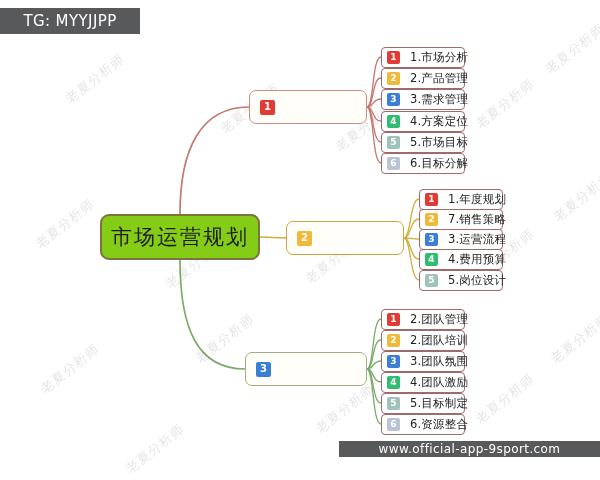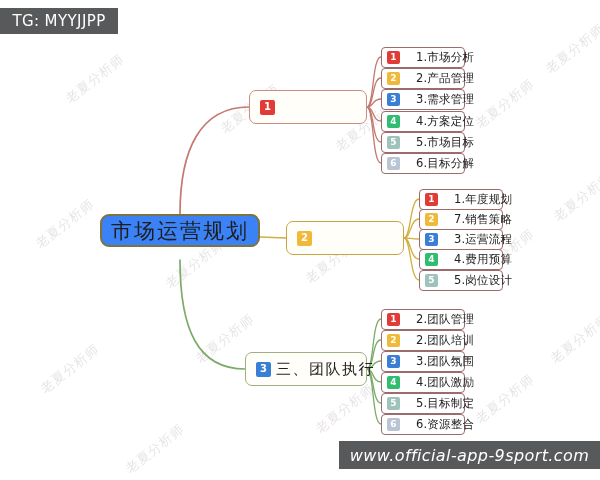--- a/index.html
+++ b/index.html
@@ -51,25 +51,25 @@
     align-items: center;
     z-index: 3;
     white-space: nowrap;
   }
 
   
   #root-node {
     left: 100px;
     top: 214px;
     width: 160px;
-    height: 33px;
+    height: 46px;
     border: 2px solid #7d7340;
     border-radius: 9px;
     justify-content: center;
-    background: #3b82f6;
+    background: #84cc16;
   }
   #root-node .root-text {
     font-size: 21px;
     color: #1d1d1d;
     letter-spacing: 2px;
     font-family: "DejaVu Serif", "Liberation Serif", serif;
   }
 
   
   .branch {
@@ -94,21 +94,21 @@
   .leaf {
     height: 21px;
     border-radius: 4px;
     padding: 0 5px;
     border: 1.3px solid #9c6b6b;
     background: #ffffff;
   }
   .leaf .llabel {
     font-size: 11.5px;
     color: #222222;
-    margin-left: 16px;
+    margin-left: 10px;
     letter-spacing: .2px;
   }
 
   
   .badge {
     display: inline-flex;
     align-items: center;
     justify-content: center;
     width: 13px;
     height: 13px;
@@ -135,31 +135,30 @@
     color: #ffffff;
     display: flex;
     align-items: center;
     justify-content: center;
     letter-spacing: .4px;
     font-family: "DejaVu Sans", "Liberation Sans", sans-serif;
   }
   #tg-tag {
     left: 0px;
     top: 8px;
-    width: 118px;
+    width: 140px;
     height: 26px;
     font-size: 15px;
   }
   #site-tag {
     left: 339px;
     top: 441px;
     width: 261px;
-    height: 28px;
-    font-size: 16px;
-    font-style: italic;
+    height: 16px;
+    font-size: 12px;
   }
 </style>
 </head>
 <body>
 
 <div id="canvas">
 
   <div class="wm-layer">
     <div class="wm" style="left:60px;  top:70px;">老夏分析师</div>
     <div class="wm" style="left:215px; top:100px;">老夏分析师</div>
@@ -226,21 +225,20 @@
   <div class="node branch" id="branch-1">
     <span class="badge big" style="background: rgb(224, 59, 53);">1</span>
   </div>
 
   <div class="node branch" id="branch-2">
     <span class="badge big" style="background: rgb(241, 185, 58);">2</span>
   </div>
 
   <div class="node branch" id="branch-3">
     <span class="badge big" style="background: rgb(58, 127, 213);">3</span>
-    <span class="blabel">三、团队执行</span>
   </div>
 
   <div class="node leaf" style="left:381px; top:47px;  width:84px;">
     <span class="badge" style="background: rgb(224, 59, 53);">1</span>
     <span class="llabel">1.市场分析</span>
   </div>
   <div class="node leaf" style="left:381px; top:68px;  width:84px;">
     <span class="badge" style="background: rgb(241, 185, 58);">2</span>
     <span class="llabel">2.产品管理</span>
   </div>

